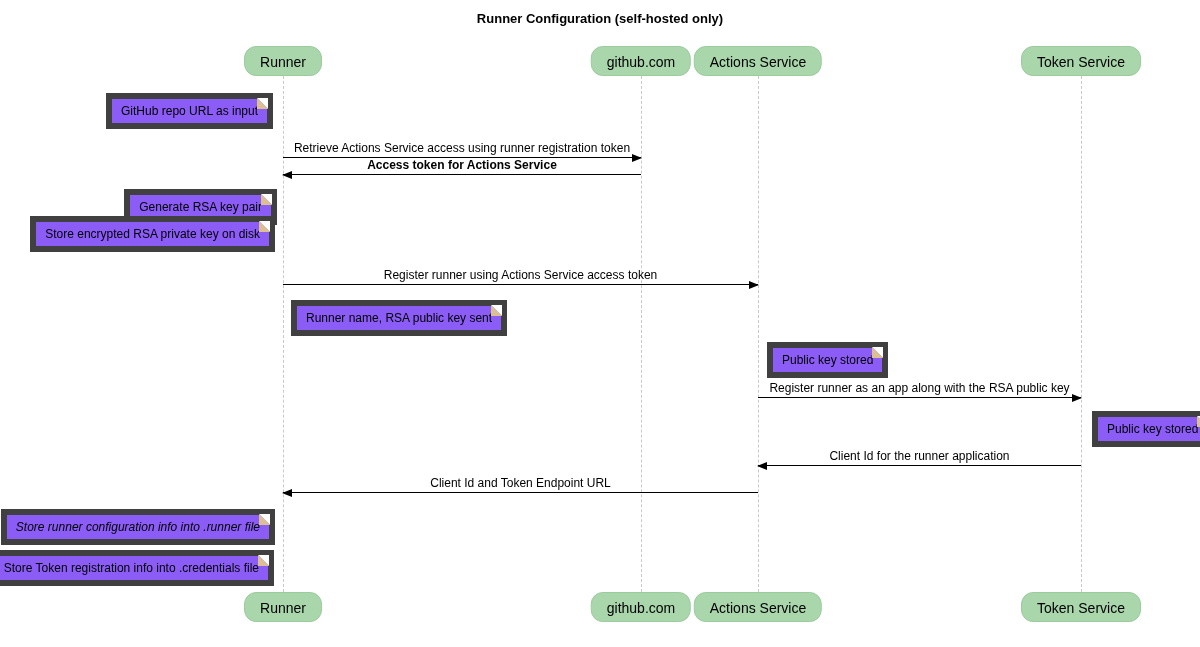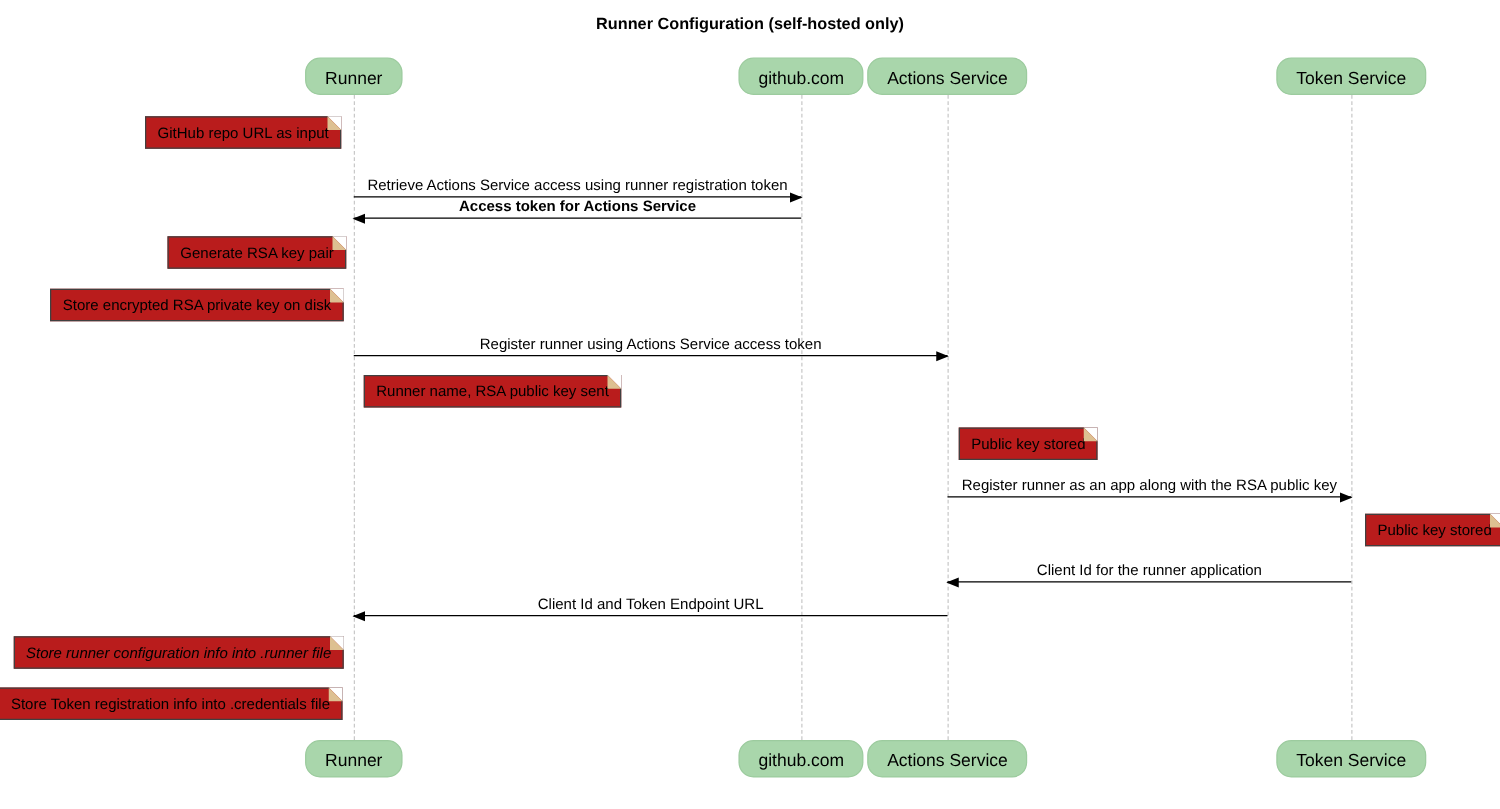--- a/index.html
+++ b/index.html
@@ -33,21 +33,21 @@
     position:absolute; right:-1px; bottom:-4px; width:0; height:0;
     border-left:10px solid #000; border-top:4px solid transparent;
     border-bottom:4px solid transparent;
   }
   .arrow-l {
     position:absolute; left:-1px; bottom:-4px; width:0; height:0;
     border-right:10px solid #000; border-top:4px solid transparent;
     border-bottom:4px solid transparent;
   }
   .note {
-    position:absolute; background:#b91c1c; border:1px solid #404040;
+    position:absolute; background:#8b5cf6; border:6px solid #404040;
     font-size:12px; line-height:15px; padding:5px 9px 4px 9px;
     white-space:nowrap; box-sizing:border-box;
   }
   .note-cut {
     position:absolute; top:-1px; right:-1px; width:0; height:0;
     border-top:11px solid #ffffff; border-left:11px solid transparent;
   }
   .note-flap {
     position:absolute; top:-1px; right:-1px; width:0; height:0;
     border-left:11px solid #ddc091; border-top:11px solid transparent;
@@ -67,21 +67,21 @@
   
   .m1 { left:283px; width:358px; top:141px; }
   .m2 { left:283px; width:358px; top:158px;font-weight:bold; }
   .m3 { left:283px; width:475px; top:268px; }
   .m4 { left:758px; width:323px; top:381px; }
   .m5 { left:758px; width:323px; top:449px; }
   .m6 { left:283px; width:475px; top:476px; }
   
   .n1 { right:927px; top:93px;  }
   .n2 { right:923px; top:189px; }
-  .n3 { right:925px; top:231px; }
+  .n3 { right:925px; top:216px; }
   .n4 { left:291px;  top:300px; }
   .n5 { left:767px;  top:342px; }
   .n6 { left:1092px; top:411px; }
   .n7 { right:925px; top:509px;font-style:italic; }
   .n8 { right:926px; top:550px; }
 </style>
 </head>
 <body>
 
 <div id="canvas">

